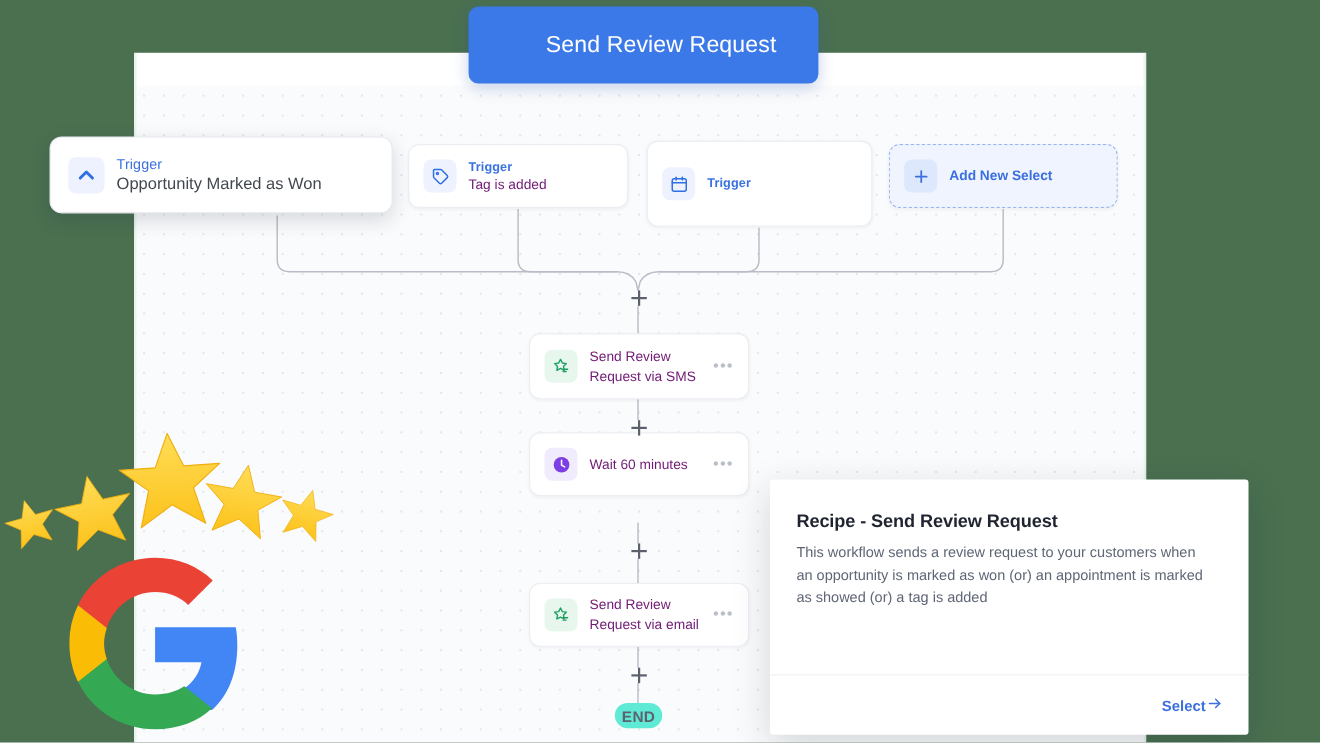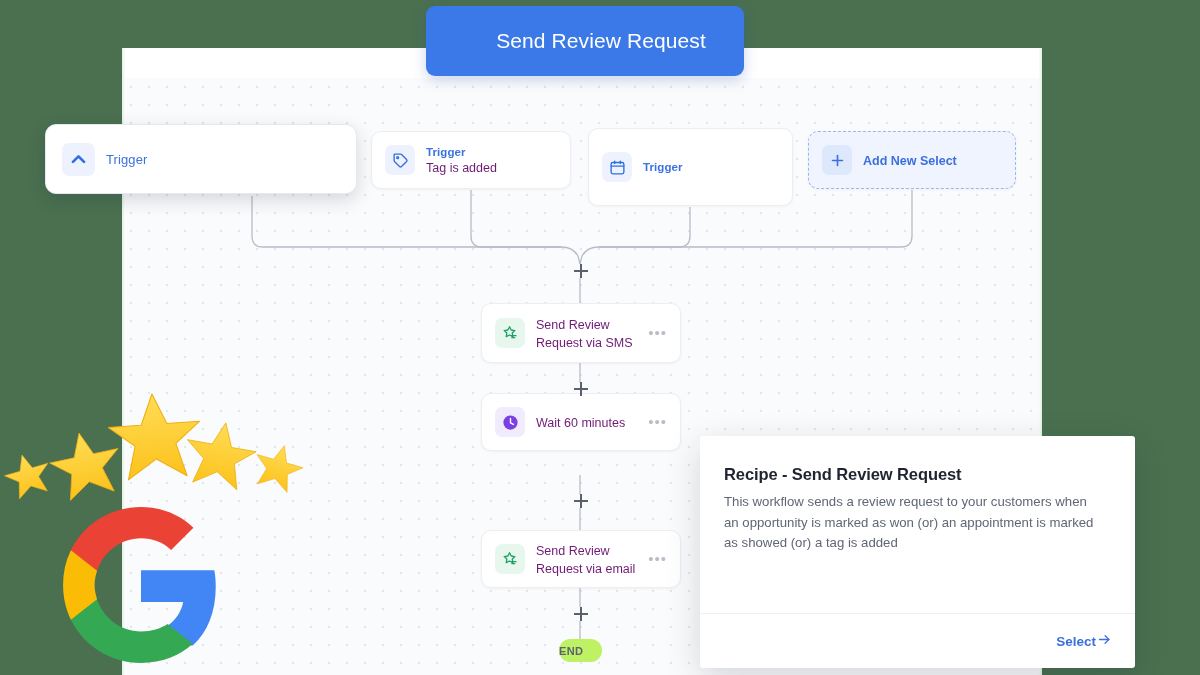--- a/index.html
+++ b/index.html
@@ -132,24 +132,24 @@
   .plus::after  { top:0; left:6px; height:14px; width:1.8px; }
   #plus-top   { left:574px; top:264px; }
   #plus-1     { left:574px; top:382px; }
   #plus-2     { left:574px; top:494px; }
   #plus-3     { left:574px; top:607px; }
 
   
   .end-pill {
     position:absolute; left:559px; top:639px;
     width:43px; height:23px;
-    background:#bef264;
+    background:#5eead4;
     border-radius:12px;
-    display:flex; align-items:center; justify-content:flex-start;
-    color:#5c6270; font-size:11px; font-weight:bold; letter-spacing:.3px;
+    display:flex; align-items:center; justify-content:center;
+    color:#5c6270; font-size:14px; font-weight:bold; letter-spacing:.3px;
     z-index:22;
   }
 
   
   .recipe-panel {
     position:absolute;
     left:700px; top:436px;
     width:435px; height:232px;
     background:#fff;
     border-radius:3px;
@@ -217,20 +217,21 @@
 </div>
 
 <div class="card" id="card-trigger-won">
   <span class="card-icon ico-blue">
     <svg width="19" height="19" viewBox="0 0 24 24" fill="none" stroke="#2f6fe4" stroke-width="3.4" stroke-linecap="round" stroke-linejoin="round">
         <polyline points="5,15 12,8 19,15"></polyline>
       </svg>
   </span>
   <span class="card-text">
     <span class="lbl-trigger" style="display:block">Trigger</span>
+    <span class="lbl-name" style="display:block">Opportunity Marked as Won</span>
   </span>
 </div>
 
 <div class="card" id="card-trigger-tag">
   <span class="card-icon ico-blue">
     <svg width="17" height="17" viewBox="0 0 24 24" fill="none" stroke="#2f6fe4" stroke-width="1.9" stroke-linecap="round" stroke-linejoin="round">
       <path d="M20.6 13.4 13.4 20.6a2 2 0 0 1-2.8 0L3.5 13.5A2 2 0 0 1 3 12.1V4a1 1 0 0 1 1-1h8.1a2 2 0 0 1 1.4.6l7.1 7.1a2 2 0 0 1 0 2.7z"></path>
       <circle cx="8" cy="8" r="1.3"></circle>
     </svg>
   </span>

